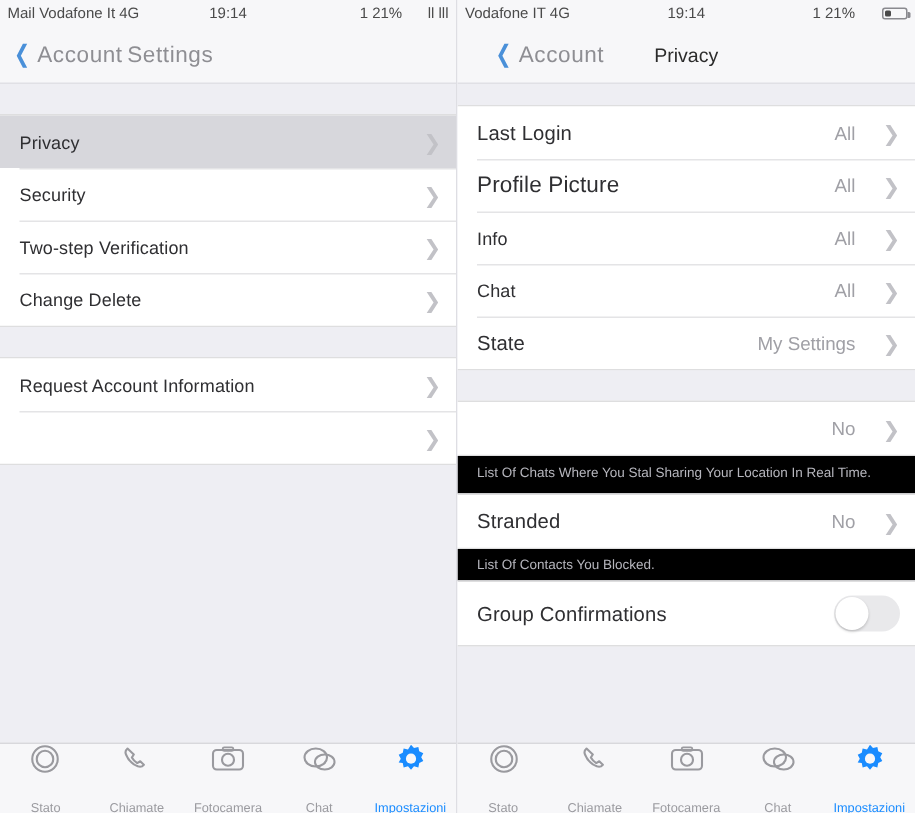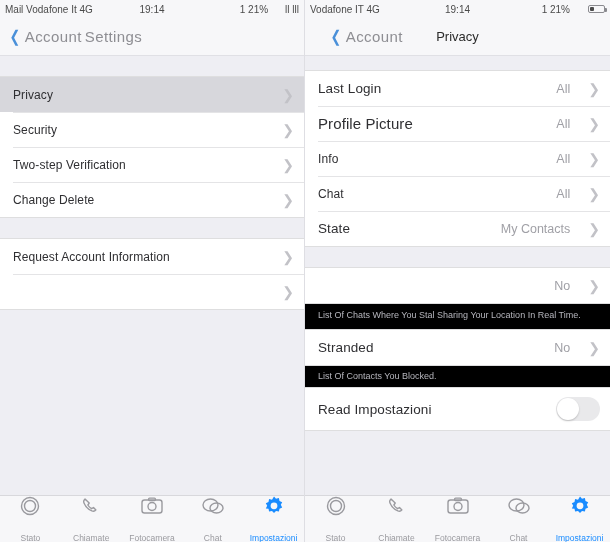--- a/index.html
+++ b/index.html
@@ -289,21 +289,21 @@
         <div class="row">
           <span class="row-label small">Chat</span>
           <span class="row-right">
             <span class="row-value">All</span>
             <span class="disc">❯</span>
           </span>
         </div>
         <div class="row">
           <span class="row-label">State</span>
           <span class="row-right">
-            <span class="row-value">My Contacts</span>
+            <span class="row-value">My Settings</span>
             <span class="disc">❯</span>
           </span>
         </div>
       </div>
 
       <div class="gap"></div>
 
       <div class="group">
         <div class="row">
           <span class="row-right">
@@ -320,21 +320,21 @@
           <span class="row-right">
             <span class="row-value">No</span>
             <span class="disc">❯</span>
           </span>
         </div>
       </div>
       <div class="foot tight">List Of Contacts You Blocked.</div>
 
       <div class="group">
         <div class="row" style="height:42px">
-          <span class="row-label">Read Impostazioni</span>
+          <span class="row-label">Group Confirmations</span>
           <span class="row-right">
             <span class="toggle">
                 <span class="knob"></span>
               </span>
           </span>
         </div>
       </div>
     </div>
 
     <div class="tabbar">

